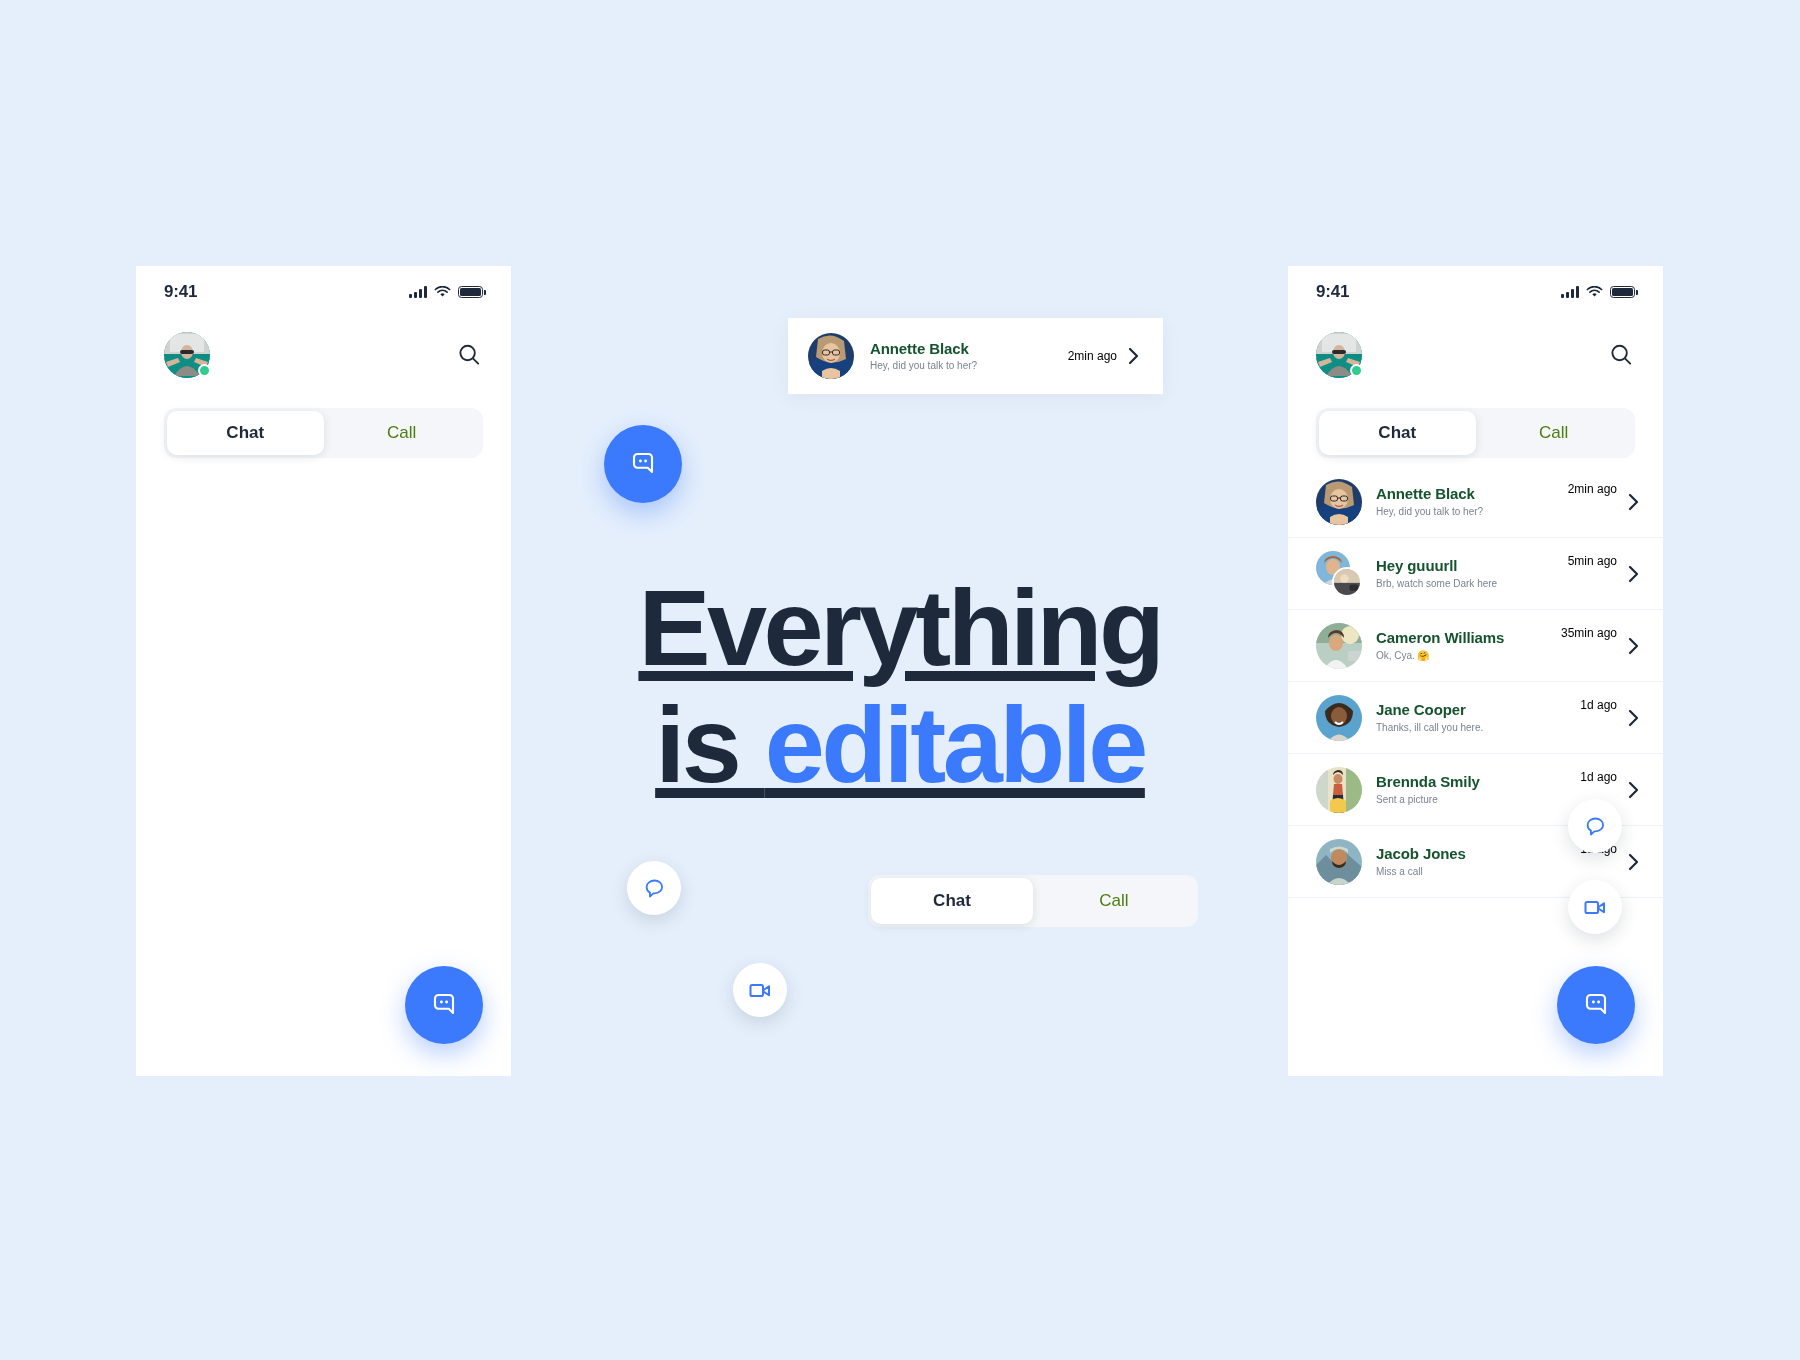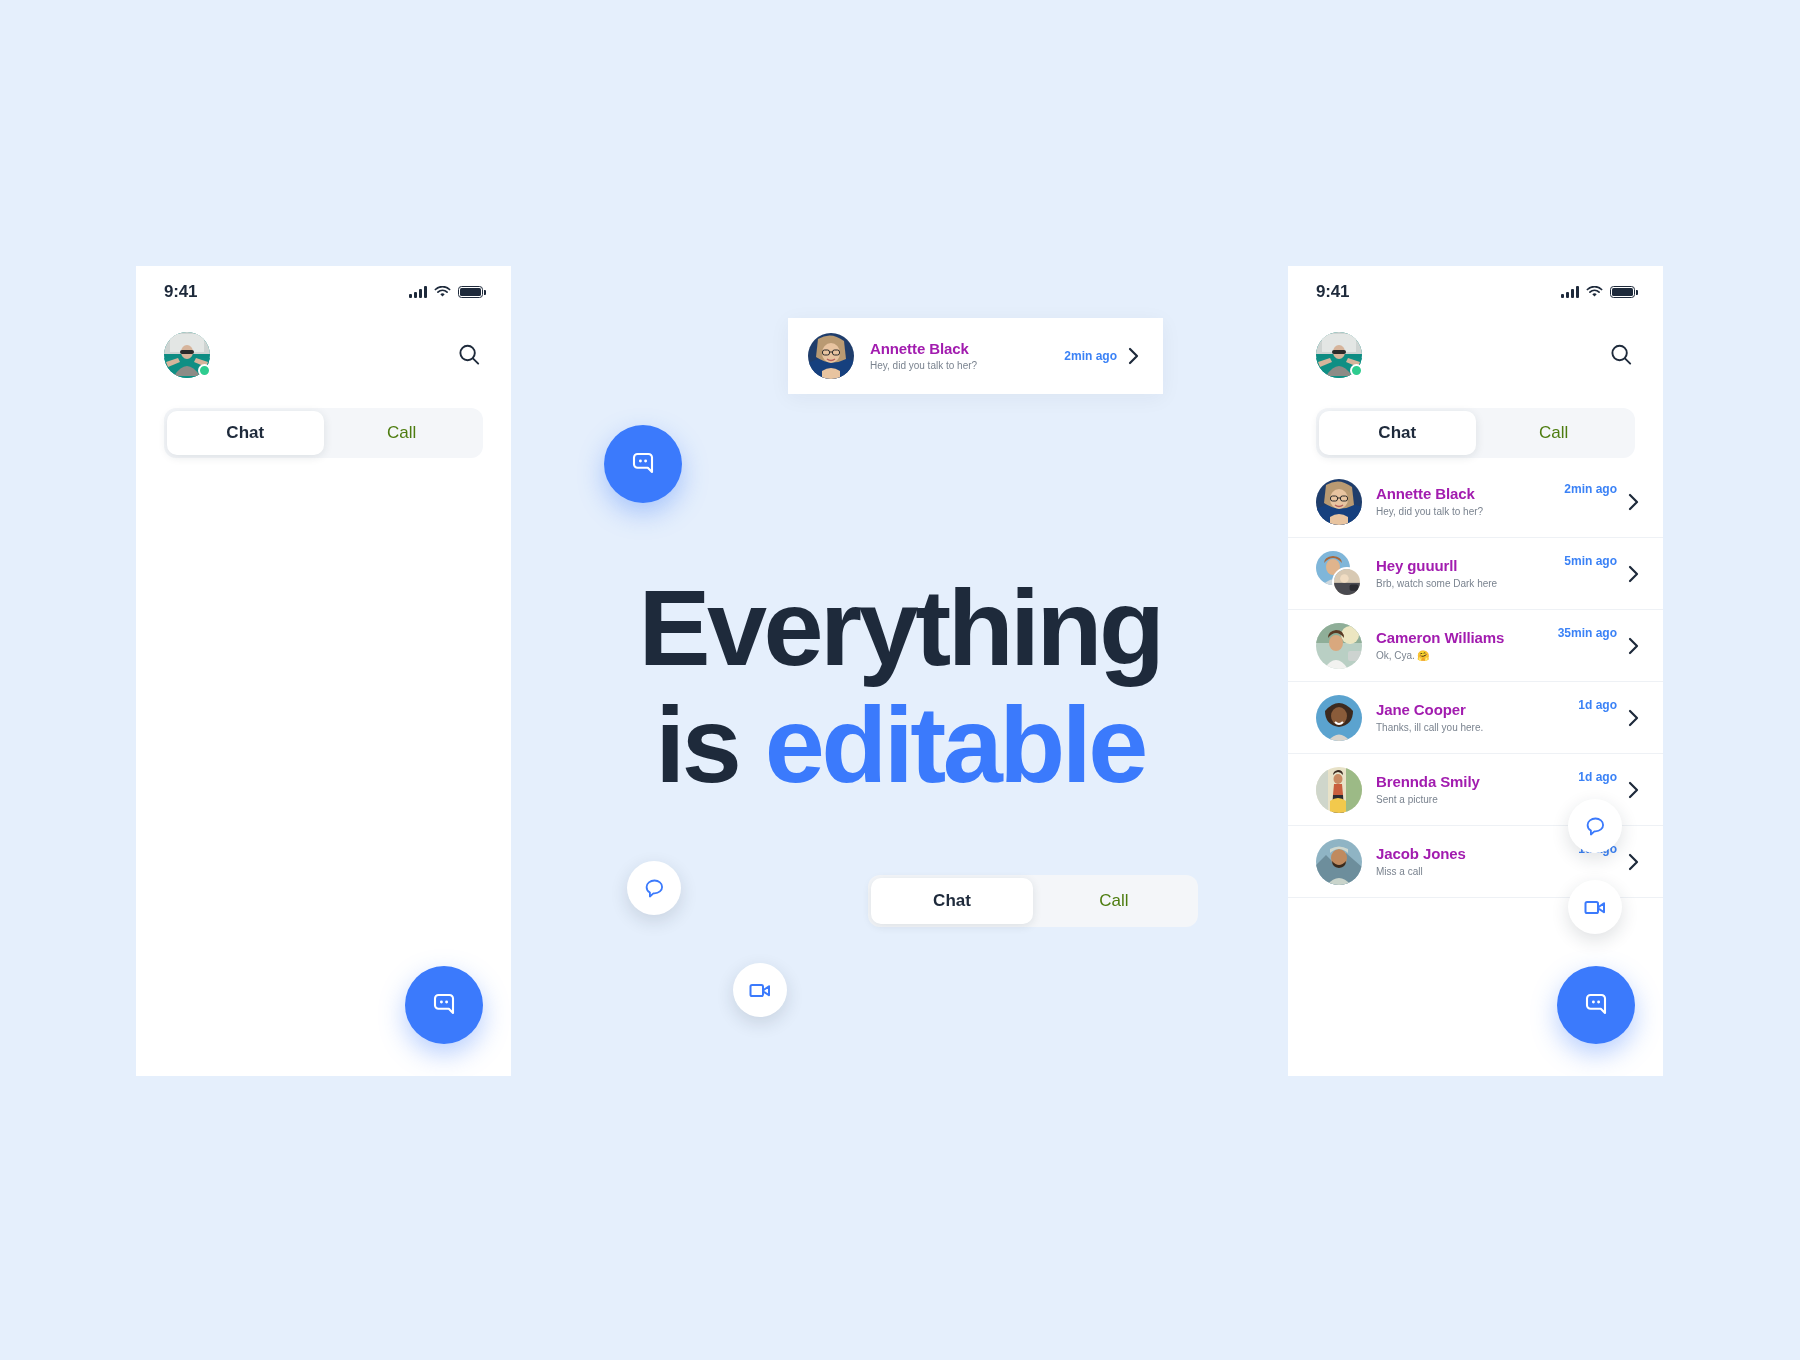--- a/index.html
+++ b/index.html
@@ -97,30 +97,30 @@
   .ava-dual .a1 {
     position: absolute; left: 0; top: 0; width: 34px; height: 34px;
     border-radius: 50%; overflow: hidden;
   }
   .ava-dual .a2 {
     position: absolute; right: 0; bottom: 0; width: 30px; height: 30px;
     border-radius: 50%; overflow: hidden; border: 2px solid #fff;
   }
   .chat-text { flex: 1; min-width: 0; margin-left: 14px; }
   .chat-name {
-    font-size: 15px; font-weight: bold; color: #a21caf;
+    font-size: 15px; font-weight: bold; color: #14532d;
     letter-spacing: -0.1px; line-height: 1.3;
   }
   .chat-msg {
     font-size: 10px; color: #7a838f; line-height: 1.4; margin-top: 1px;
     white-space: nowrap; overflow: hidden; text-overflow: ellipsis;
   }
   .chat-time {
-    font-size: 12px; color: #3b82f6; flex: none;
-    align-self: flex-start; margin-top: 16px; margin-right: 10px; font-weight: bold;
+    font-size: 12px; color: #000000; flex: none;
+    align-self: flex-start; margin-top: 16px; margin-right: 10px;
   }
   .chevron { flex: none; width: 14px; }
 
   
   .fab {
     position: absolute; border-radius: 50%;
     display: flex; align-items: center; justify-content: center;
     cursor: pointer;
   }
   .fab-big {
@@ -140,21 +140,21 @@
     box-shadow: 0 4px 20px rgba(30,42,59,0.05);
   }
   #notif-card .ava { width: 46px; height: 46px; border-radius: 50%; overflow: hidden; flex: none; }
   #notif-card .txt { flex: 1; margin-left: 16px; min-width: 0; }
 
   
   #headline {
     position: absolute; left: 500px; top: 570px; width: 800px;
     text-align: center; line-height: 1.08;
     font-size: 108px; font-weight: bold;
-    color: #1e2a3b; letter-spacing: -3.5px;
+    color: #1e2a3b; letter-spacing: -3.5px; text-decoration: underline;
   }
   #headline .accent { color: #3b7afc; margin-top: 34px; }
 
   
   #sample-tabs {
     position: absolute; left: 868px; top: 875px;
     width: 330px; height: 52px; background: #f4f6f9;
     border-radius: 12px; display: flex; align-items: center; padding: 3px;
   }
 

